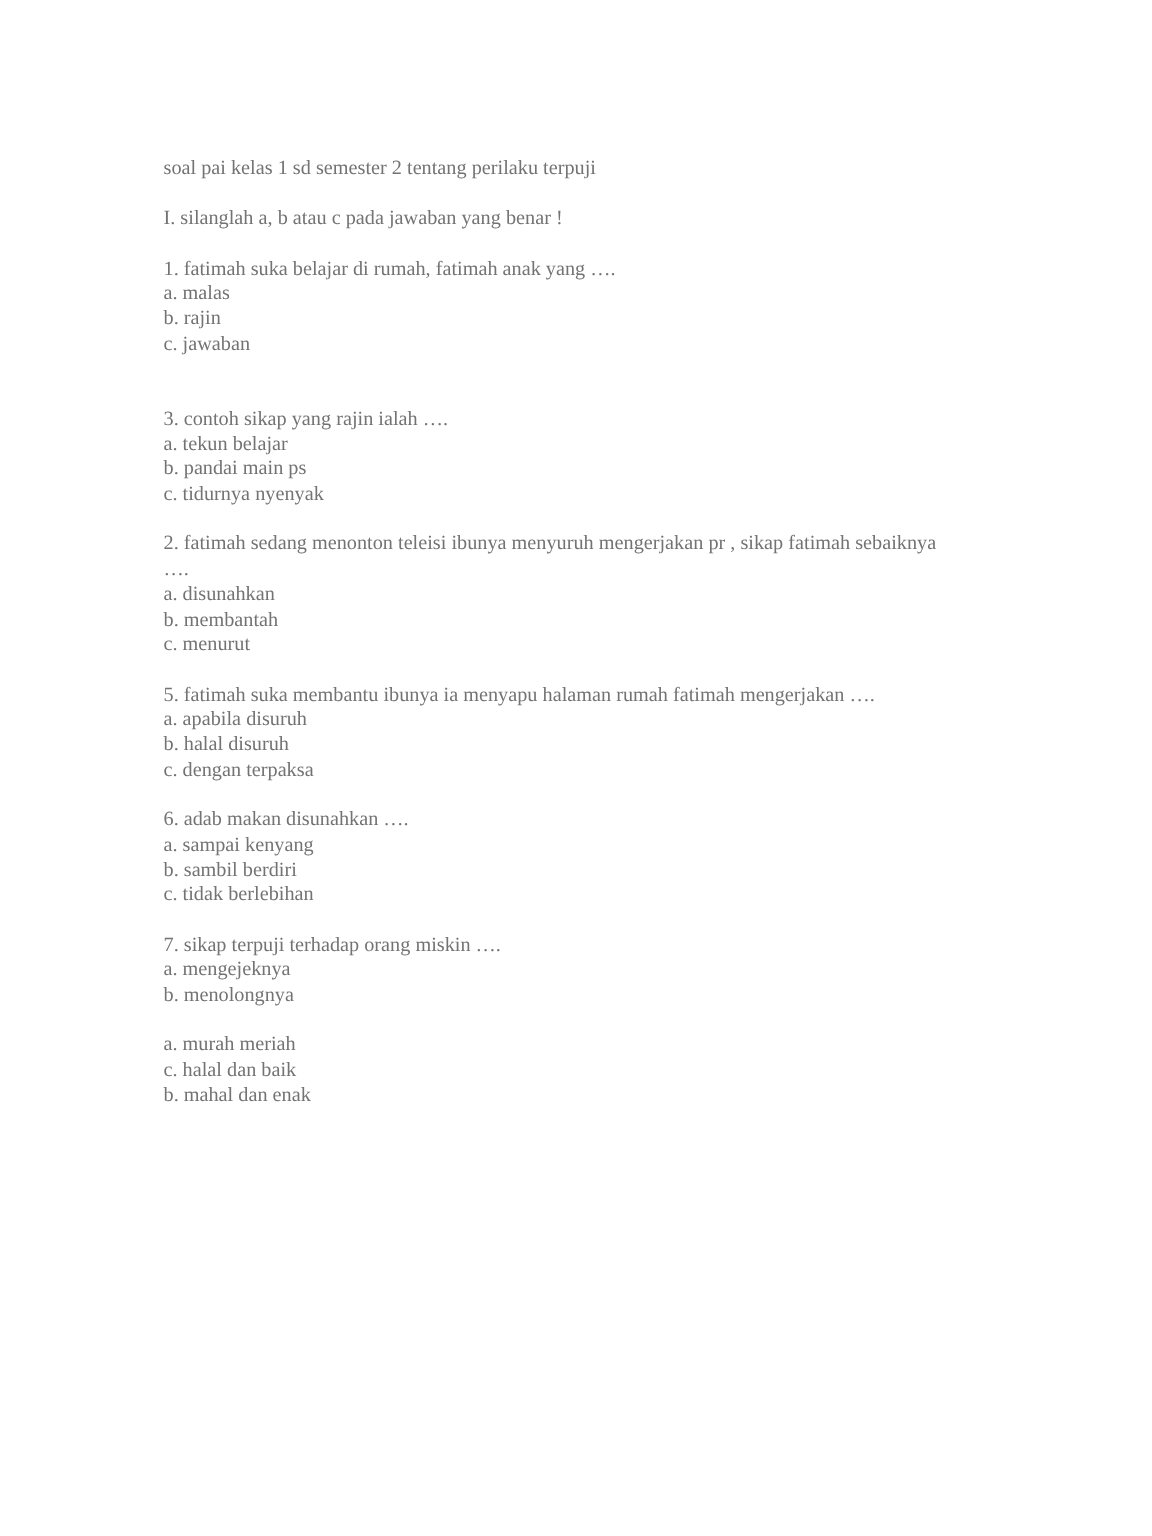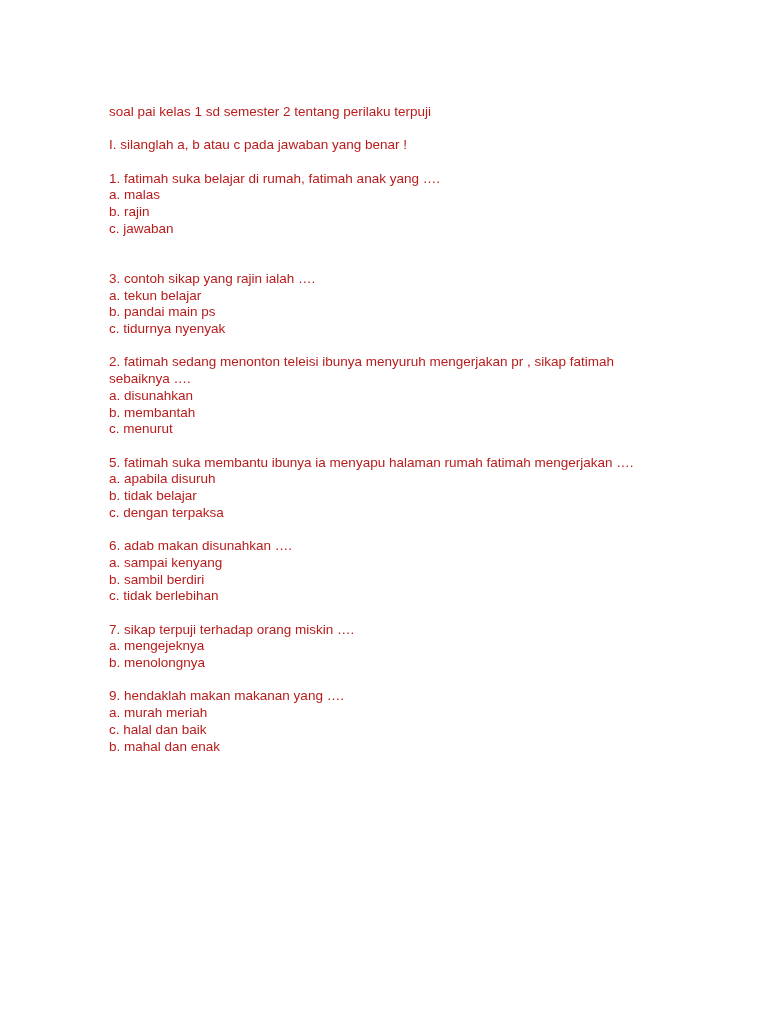--- a/index.html
+++ b/index.html
@@ -1,20 +1,20 @@
 <!DOCTYPE html>
 <html><head>
 <meta charset="utf-8">
 <style>
   html, body { margin: 0; padding: 0; background: #ffffff; }
   body { width: 768px; height: 1024px; position: relative; overflow: hidden; }
   .page {
     position: absolute; left: 109px; top: 104px; width: 560px;
-    font-family: Liberation Sans, sans-serif;
-    font-size: 13.5px; color: #b91c1c; line-height: 16.7px;
+    font-family: Liberation Serif, serif;
+    font-size: 13.5px; color: #737373; line-height: 16.7px;
   }
   .line { display: block; white-space: pre; }
   .wrap { white-space: normal; }
   .gap { height: 16.7px; }
 </style>
 </head>
 <body>
 
 <div class="page">
   <span class="line">soal pai kelas 1 sd semester 2 tentang perilaku terpuji</span>
@@ -44,39 +44,38 @@
     <span class="line wrap" style="width:535px">2. fatimah sedang menonton teleisi ibunya menyuruh mengerjakan pr , sikap fatimah sebaiknya ….</span>
     <span class="line">a. disunahkan</span>
     <span class="line">b. membantah</span>
     <span class="line">c. menurut</span>
   </div>
   <div class="gap"></div>
 
   <div>
     <span class="line">5. fatimah suka membantu ibunya ia menyapu halaman rumah fatimah mengerjakan ….</span>
     <span class="line">a. apabila disuruh</span>
-    <span class="line">b. tidak belajar</span>
+    <span class="line">b. halal disuruh</span>
     <span class="line">c. dengan terpaksa</span>
   </div>
   <div class="gap"></div>
 
   <div>
     <span class="line">6. adab makan disunahkan ….</span>
     <span class="line">a. sampai kenyang</span>
     <span class="line">b. sambil berdiri</span>
     <span class="line">c. tidak berlebihan</span>
   </div>
   <div class="gap"></div>
 
   <div>
     <span class="line">7. sikap terpuji terhadap orang miskin ….</span>
     <span class="line">a. mengejeknya</span>
     <span class="line">b. menolongnya</span>
   </div>
   <div class="gap"></div>
 
   <div>
-    <span class="line">9. hendaklah makan makanan yang ….</span>
     <span class="line">a. murah meriah</span>
     <span class="line">c. halal dan baik</span>
     <span class="line">b. mahal dan enak</span>
   </div>
 </div>
 
 </body></html>

